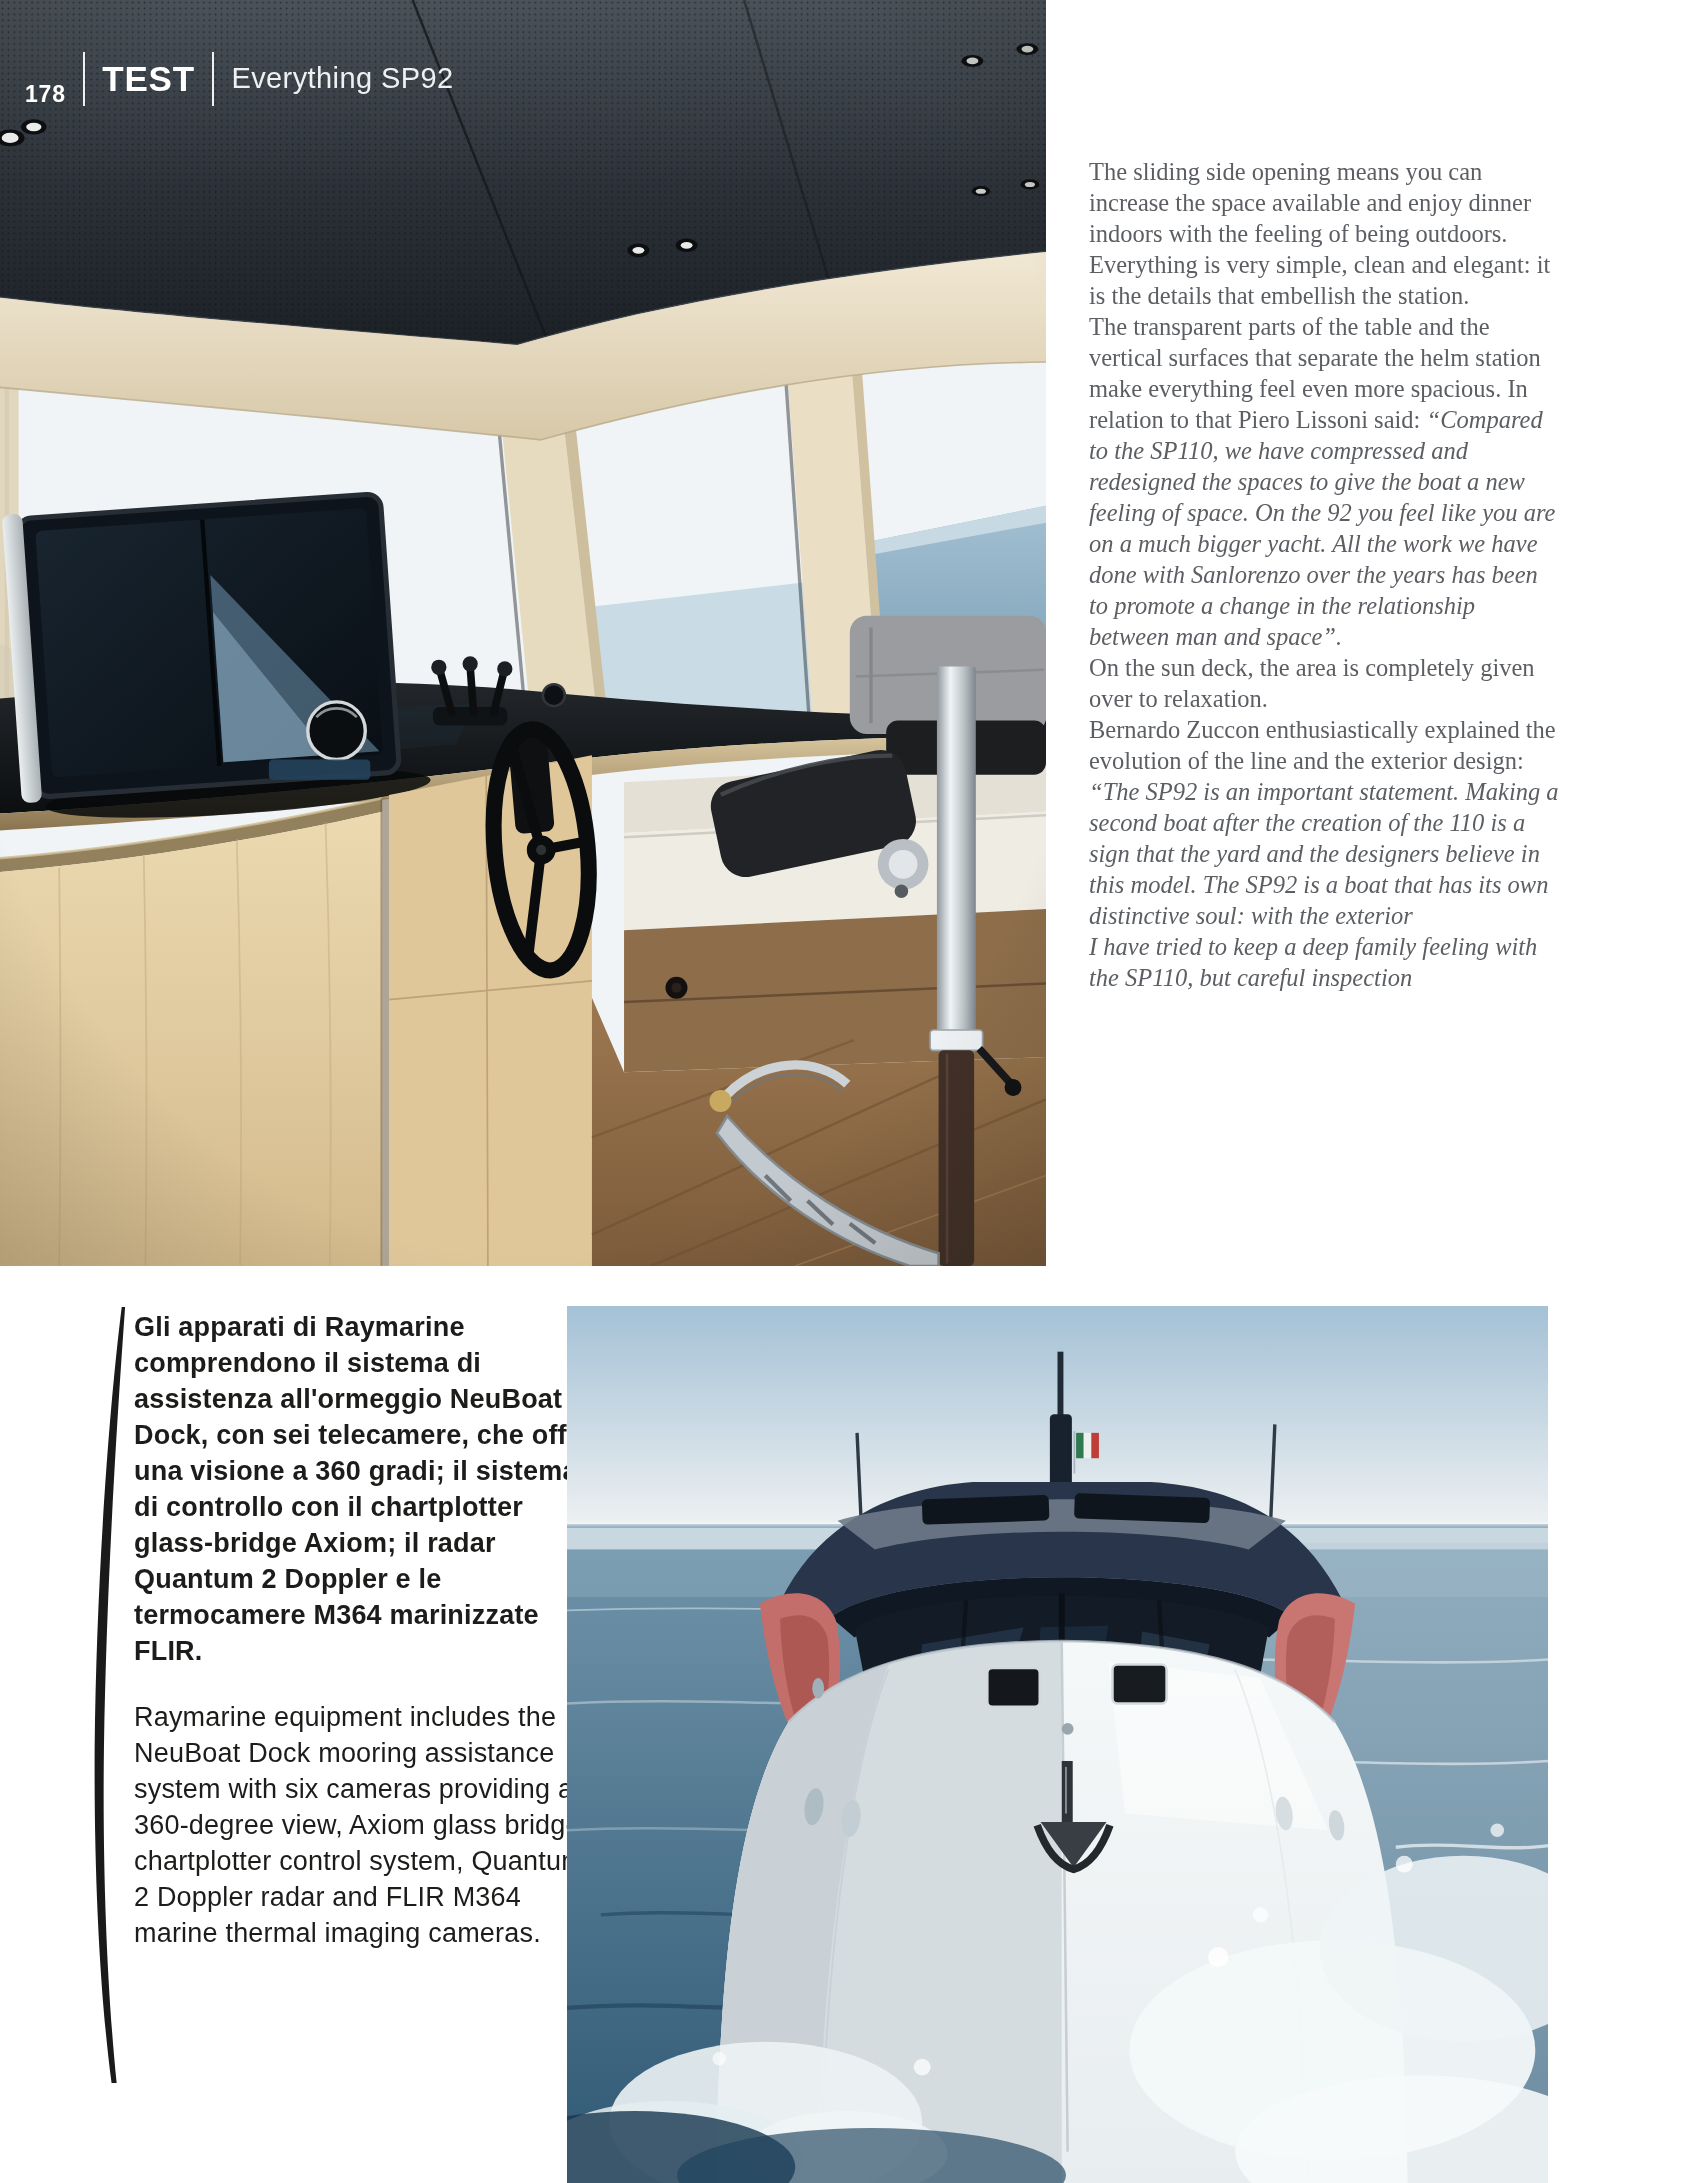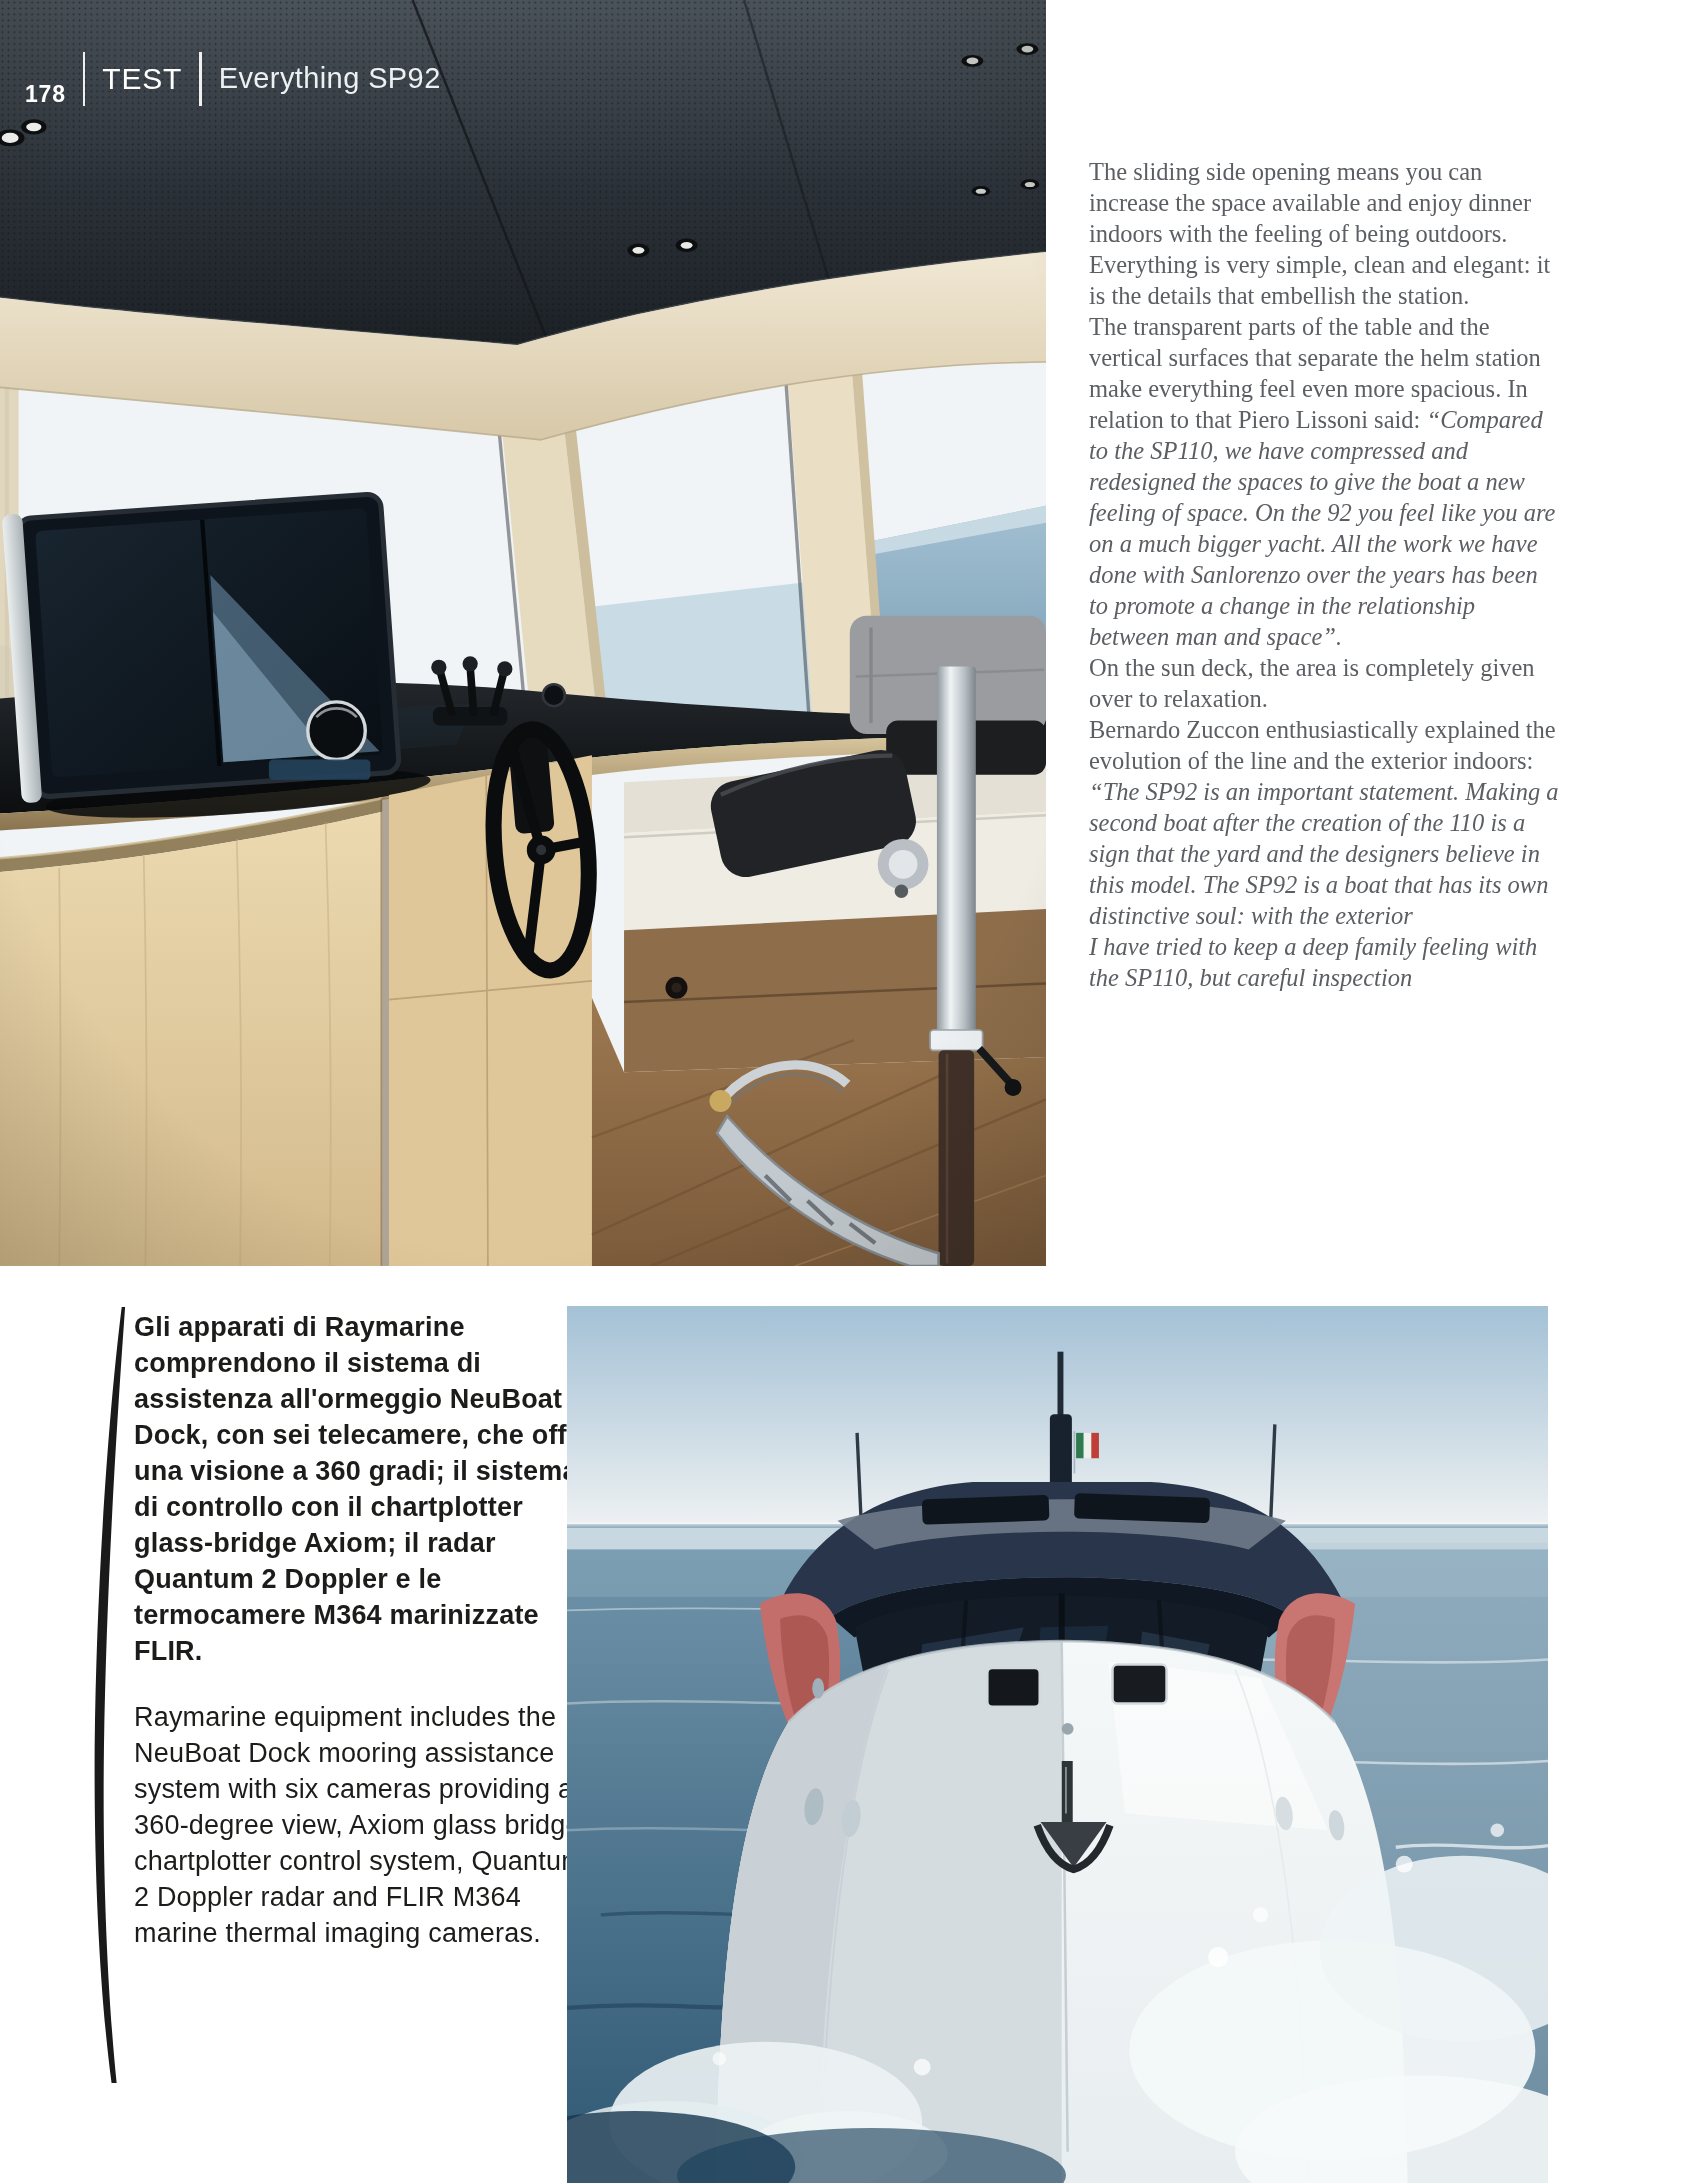--- a/index.html
+++ b/index.html
@@ -9,21 +9,21 @@
   }
   .photo{position:absolute;overflow:hidden;}
   #helm-photo{left:0;top:0;width:1046px;height:1266px;}
   #bow-photo{left:567px;top:1306px;width:981px;height:877px;}
   .page-header{
     position:absolute;left:25px;top:49px;z-index:5;display:flex;align-items:center;
     color:#ffffff;
   }
   .page-header .num{font-size:23px;font-weight:700;letter-spacing:0.8px;margin-top:32px;}
   .page-header .sep{width:2.5px;height:54px;background:rgba(255,255,255,.92);margin:0 17px;}
-  .page-header .section{font-size:30px;font-weight:400;letter-spacing:0.8px;font-stretch:condensed;}
+  .page-header .section{font-size:35px;font-weight:700;letter-spacing:0.8px;font-stretch:condensed;}
   .page-header .model{font-size:29px;font-weight:300;letter-spacing:0.4px;color:#eef1f3;}
   .article-col{
     position:absolute;left:1089px;top:156px;width:470px;
     font-family:"Liberation Serif",serif;font-size:24.5px;line-height:31px;
     color:#5b5e62;text-align:left;
   }
   .article-col p{margin:0;white-space:pre-line;}
   .article-col .it{font-style:italic;}
   .sidebar{position:absolute;left:134px;top:1309px;width:463px;color:#1c1c1a;}
   .sidebar .cap-it{font-size:27px;line-height:36px;font-weight:700;letter-spacing:0.2px;}
@@ -275,21 +275,21 @@
   <span class="sep"></span>
   <span class="section">TEST</span>
   <span class="sep"></span>
   <span class="model">Everything SP92</span>
 </div>
 
 <div class="article-col">
     <p><span>The sliding side opening means you can increase the space available and enjoy dinner indoors with the feeling of being outdoors. Everything is very simple, clean and elegant: it is the details that embellish the station.</span></p>
     <p><span>The transparent parts of the table and the vertical surfaces that separate the helm station make everything feel even more spacious. In relation to that Piero Lissoni said: </span><span class="it">“Compared to the SP110, we have compressed and redesigned the spaces to give the boat a new feeling of space. On the 92 you feel like you are on a much bigger yacht. All the work we have done with Sanlorenzo over the years has been to promote a change in the relationship between man and space”.</span></p>
     <p><span>On the sun deck, the area is completely given over to relaxation.</span></p>
-    <p><span>Bernardo Zuccon enthusiastically explained the evolution of the line and the exterior indoors: </span><span class="it">“The SP92 is an important statement. Making a second boat after the creation of the 110 is a sign that the yard and the designers believe in this model. The SP92 is a boat that has its own distinctive soul: with the exterior
+    <p><span>Bernardo Zuccon enthusiastically explained the evolution of the line and the exterior design: </span><span class="it">“The SP92 is an important statement. Making a second boat after the creation of the 110 is a sign that the yard and the designers believe in this model. The SP92 is a boat that has its own distinctive soul: with the exterior
 I have tried to keep a deep family feeling with the SP110, but careful inspection</span></p>
   </div>
 
 <svg id="quote-swash" viewBox="0 0 48 918" xmlns="http://www.w3.org/2000/svg">
   <path d="M42,0 C26,130 12,330 10,520 C9,680 17,820 30,918 L36,918 C25,810 19,670 21,520 C24,330 36,140 46,0 Z" fill="#1a1a1a"></path>
 </svg>
 <div class="sidebar">
   <div class="cap-it">Gli apparati di Raymarine comprendono il sistema di assistenza all'ormeggio NeuBoat Dock, con sei telecamere, che offre una visione a 360 gradi; il sistema di controllo con il chartplotter glass-bridge Axiom; il radar Quantum 2 Doppler e le termocamere M364 marinizzate FLIR.</div>
   <div class="cap-en">Raymarine equipment includes the NeuBoat Dock mooring assistance system with six cameras providing a 360-degree view, Axiom glass bridge chartplotter control system, Quantum 2 Doppler radar and FLIR M364 marine thermal imaging cameras.</div>
 </div>

